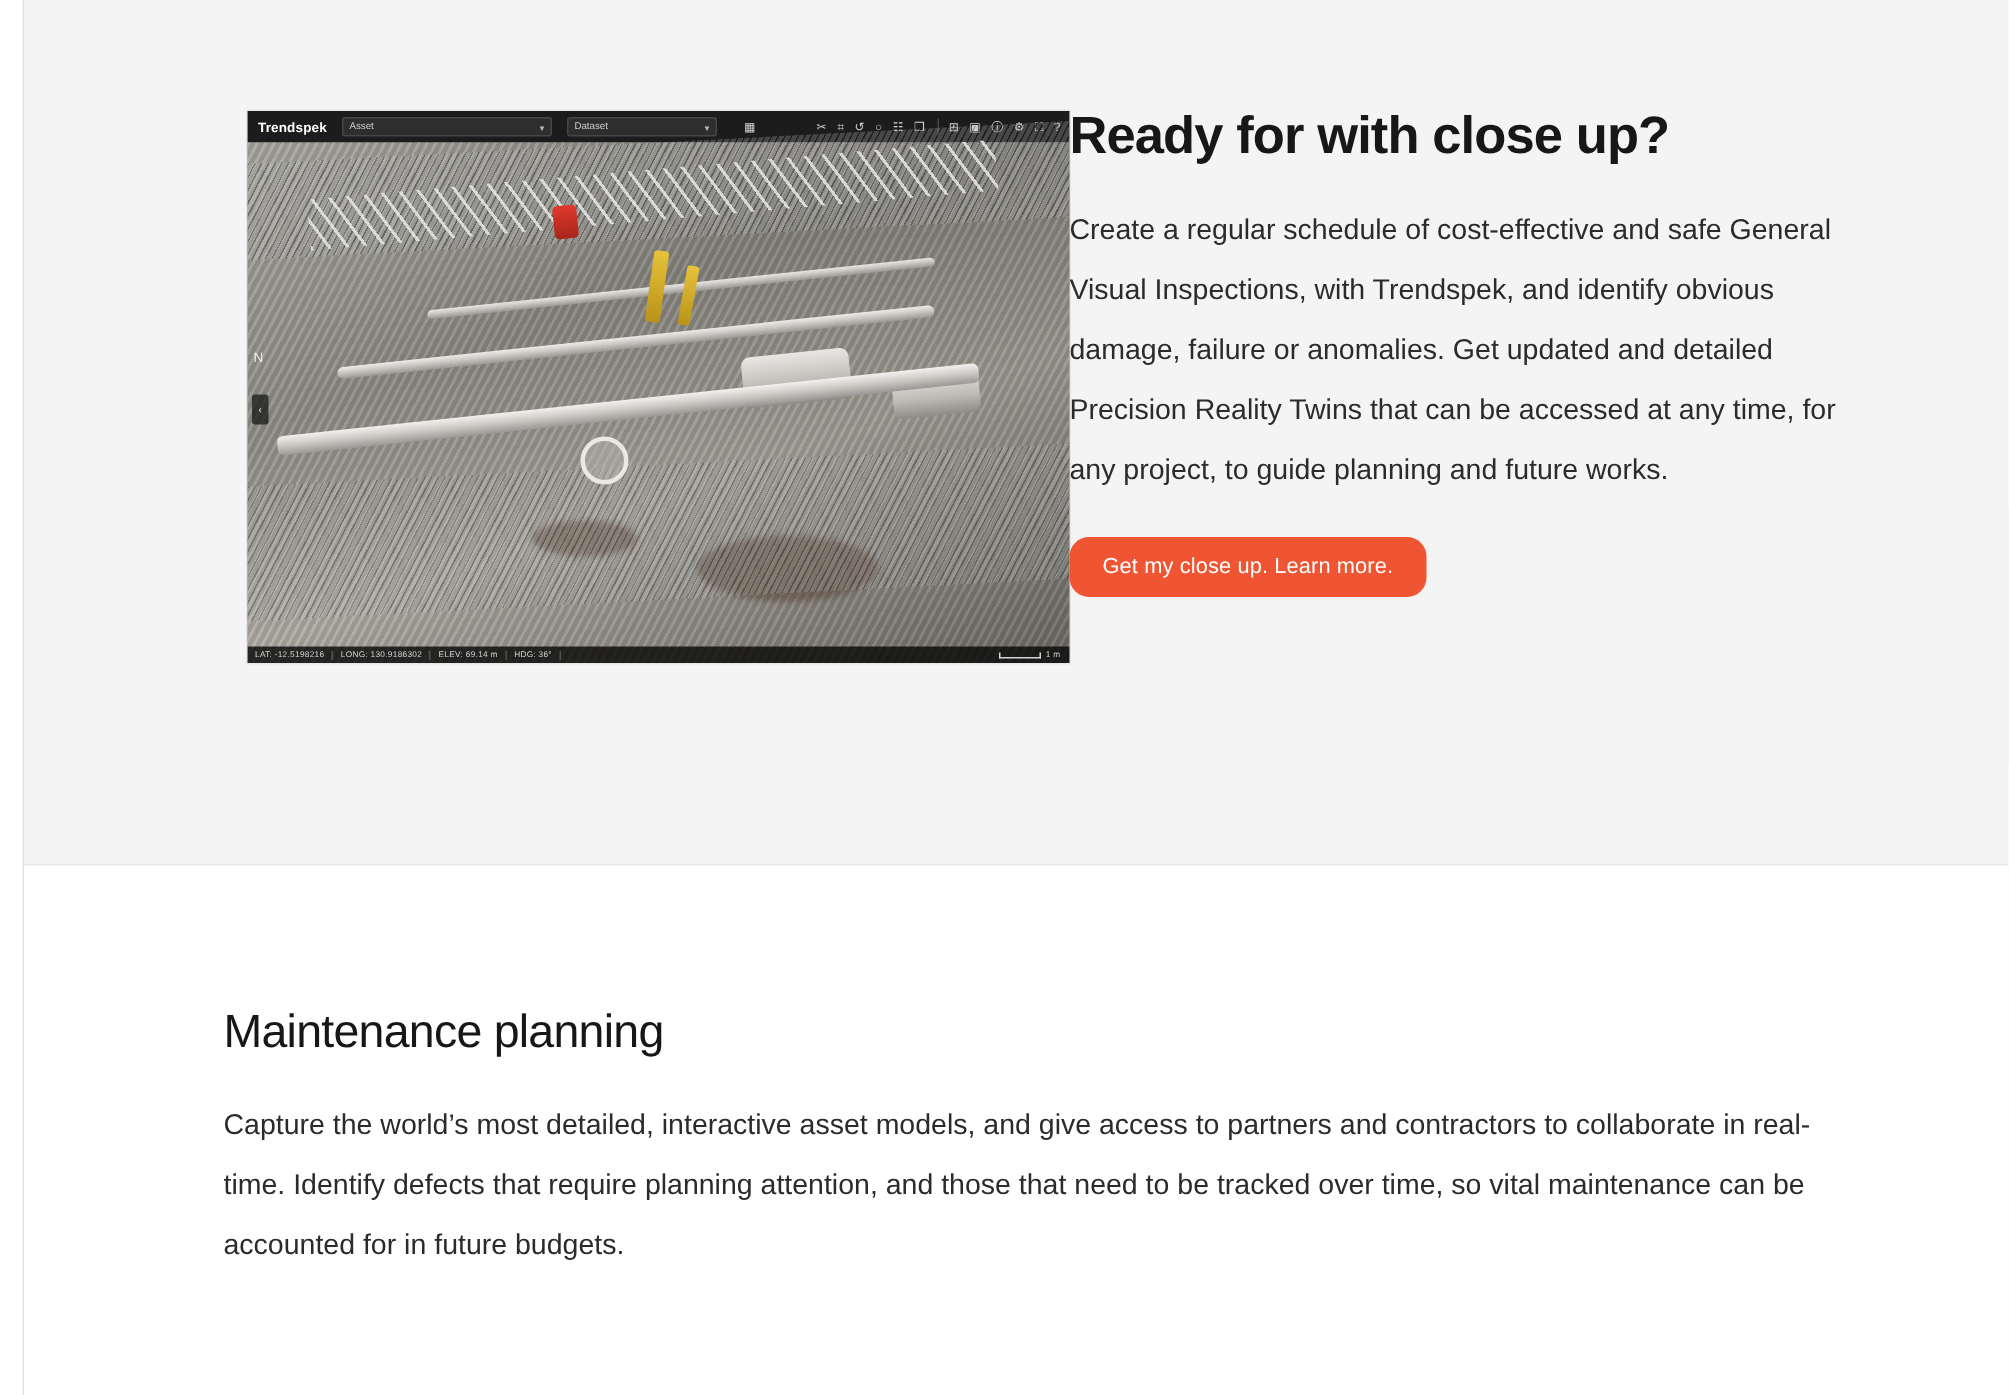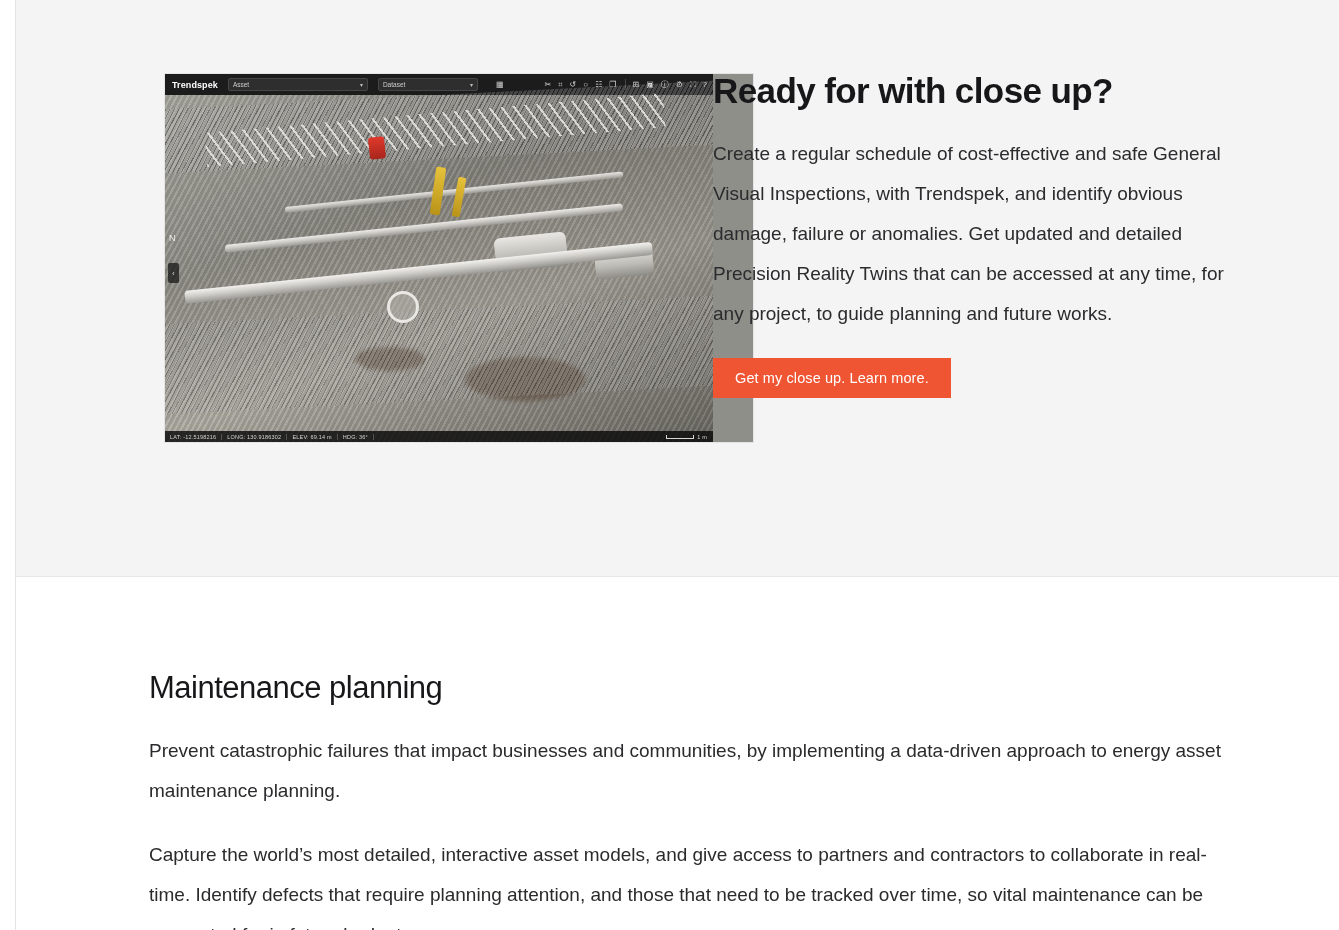--- a/index.html
+++ b/index.html
@@ -53,21 +53,20 @@
   
   .viewer {
     position: absolute;
     left: 149px;
     top: 74px;
     width: 548px;
     height: 368px;
     background: #8f8f8a;
     overflow: hidden;
     box-shadow: 0 0 0 1px rgba(0,0,0,0.06);
-    padding-left: 40px;
   }
   .viewer-topbar {
     position: absolute;
     left: 0; top: 0;
     width: 548px;
     height: 21px;
     background: #1c1c1c;
     display: flex;
     align-items: center;
     color: #d8d8d8;
@@ -274,21 +273,21 @@
     font-size: 19px;
     line-height: 40px;
     color: #2b2b2e;
   }
   .cta {
     display: inline-block;
     margin-top: 24px;
     background: #ef5533;
     color: #ffffff;
     border: none;
-    border-radius: 0;
+    border-radius: 13px;
     padding: 12px 22px;
     font-size: 14.5px;
     font-family: "Liberation Sans", sans-serif;
     cursor: pointer;
     letter-spacing: .1px;
   }
 
   
   .lower {
     position: absolute;
@@ -386,17 +385,16 @@
       <h1 class="headline">Ready for with close up?</h1>
       <p class="body">Create a regular schedule of cost-effective and safe General Visual Inspections, with Trendspek, and identify obvious damage, failure or anomalies. Get updated and detailed Precision Reality Twins that can be accessed at any time, for any project, to guide planning and future works.</p>
       <button class="cta">Get my close up. Learn more.</button>
     </div>
   </div>
 
   <div class="section-white"></div>
 
   <div class="lower">
     <h2 class="sub-headline">Maintenance planning</h2>
-    <p class="body">Prevent catastrophic failures that impact businesses and communities, by implementing a data-driven approach to energy asset maintenance planning.</p>
     <p class="body">Capture the world’s most detailed, interactive asset models, and give access to partners and contractors to collaborate in real-time. Identify defects that require planning attention, and those that need to be tracked over time, so vital maintenance can be accounted for in future budgets.</p>
   </div>
 
 </div>
 
 </body></html>

